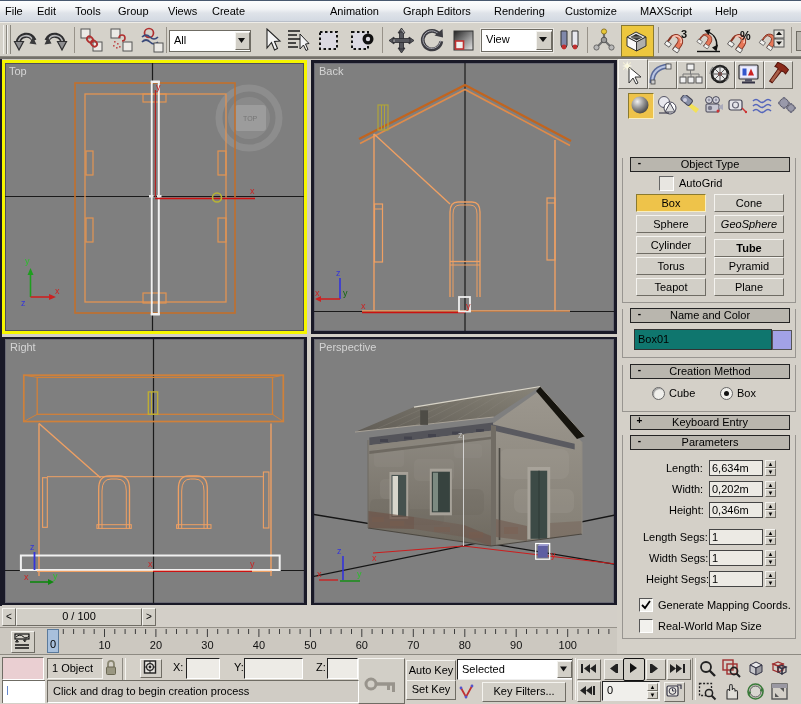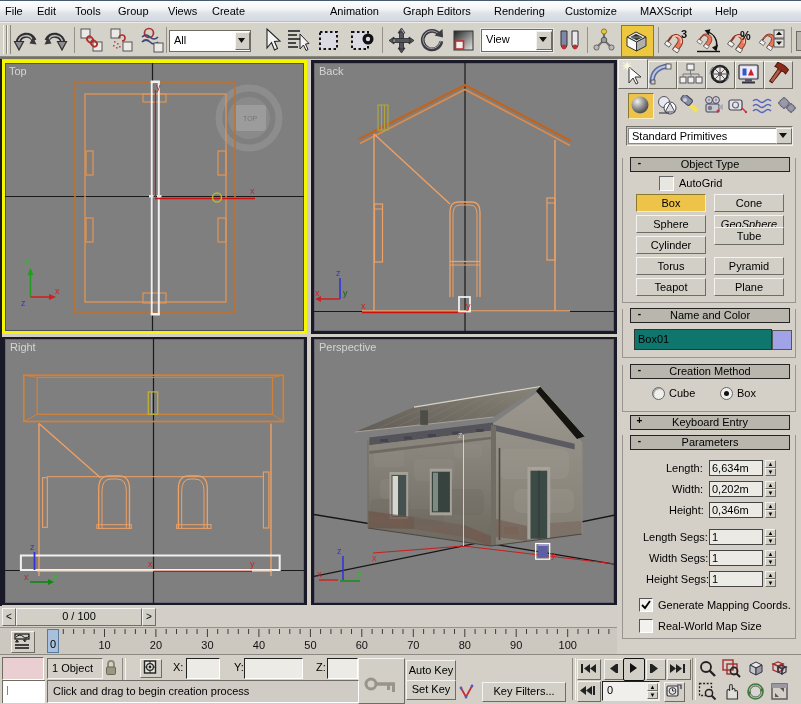--- a/index.html
+++ b/index.html
@@ -702,20 +702,28 @@
     </svg>
   </div>
 
   <div class="abs" style="left:47px;top:25px;width:310px;height:21px;background:#d0ccc5;border-top:1px solid #6f6c64;border-left:1px solid #6f6c64;border-right:1px solid #fff;border-bottom:1px solid #fff;line-height:20px;">
     <span style="padding-left:5px;">Click and drag to begin creation process</span>
   </div>
 
   <div class="raised abs" style="left:406px;top:5px;width:48px;height:19px;text-align:center;line-height:18px;">Auto Key</div>
   <div class="raised abs" style="left:406px;top:25px;width:48px;height:18px;text-align:center;line-height:17px;">Set Key</div>
 
+  <div class="abs" style="left:457px;top:4px;width:114px;height:19px;background:#fff;border-top:1px solid #222;border-left:1px solid #222;border-right:1px solid #eee;border-bottom:1px solid #eee;">
+    <span class="abs" style="left:4px;top:3px;">Selected</span>
+    <div class="abs raised" style="left:99px;top:1px;width:13px;height:15px;">
+      <svg width="11" height="13" viewBox="0 0 11 13">
+          <path d="M2,4.5 L9,4.5 L5.5,9.5 Z" fill="#111"></path>
+        </svg>
+    </div>
+  </div>
 
   <div class="abs" style="left:459px;top:29px;">
     <svg width="18" height="17" viewBox="0 0 18 17">
       <path d="M2,4 L7,13 L13,2" fill="none" stroke="#c03030" stroke-width="1.8"></path>
       <circle cx="2" cy="4" r="1.4" fill="#5555cc"></circle>
         <circle cx="7" cy="13" r="1.4" fill="#5555cc"></circle>
         <circle cx="13" cy="2" r="1.4" fill="#5555cc"></circle>
     </svg>
   </div>
 
@@ -994,39 +1002,31 @@
             <rect x="11" y="6.8" width="2" height="2.4"></rect>
           <rect x="12.9" y="8" width="2.2" height="1.8"></rect>
             <rect x="12.9" y="16.2" width="2.2" height="1.8"></rect>
           <rect x="9" y="11.9" width="1.8" height="2.2"></rect>
             <rect x="17.2" y="11.9" width="1.8" height="2.2"></rect>
         </g>
       </svg>
     </div>
   </div>
 
-  <div class="abs sunken" style="left:9px;top:67px;width:165px;height:18px;background:#cbc7bf;">
-    <div class="abs" style="left:1px;top:1px;width:147px;height:14px;background:#fff;border:1px solid #888;line-height:14px;padding-left:3px;">Standard Primitives</div>
-    <div class="abs raised" style="left:149px;top:1px;width:14px;height:14px;">
-      <svg width="12" height="12" viewBox="0 0 12 12">
-          <path d="M2,4 L10,4 L6,9 Z" fill="#111"></path>
-        </svg>
-    </div>
-  </div>
 
   <div class="rollout" style="top:99px;height:144px;"></div>
   <div class="hdr" style="top:98px;"><span class="pm">-</span>Object Type</div>
   <div class="abs" style="left:42px;top:117px;width:13px;height:13px;background:#e8e6e1;border-top:1px solid #666;border-left:1px solid #666;border-right:1px solid #fff;border-bottom:1px solid #fff;"></div>
   <span class="lbl" style="left:62px;top:118px;">AutoGrid</span>
   <div class="btn2" style="left:19px;top:135px;background:#eec34a;border-top:1px solid #8a7a30;border-left:1px solid #8a7a30;border-right:1px solid #f8eec0;border-bottom:1px solid #f8eec0;">Box</div>
   <div class="btn2" style="left:97px;top:135px;">Cone</div>
   <div class="btn2" style="left:19px;top:156px;">Sphere</div>
   <div class="btn2" style="left:97px;top:156px;font-style:italic;">GeoSphere</div>
   <div class="btn2" style="left:19px;top:177px;">Cylinder</div>
-  <div class="btn2" style="left:97px;top:168px;">Tube</div>
+  <div class="btn2" style="left:97px;top:180px;font-weight:bold;">Tube</div>
   <div class="btn2" style="left:19px;top:198px;">Torus</div>
   <div class="btn2" style="left:97px;top:198px;">Pyramid</div>
   <div class="btn2" style="left:19px;top:219px;">Teapot</div>
   <div class="btn2" style="left:97px;top:219px;">Plane</div>
 
   <div class="rollout" style="top:250px;height:48px;"></div>
   <div class="hdr" style="top:249px;"><span class="pm">-</span>Name and Color</div>
   <div class="abs" style="left:17px;top:270px;width:133px;height:19px;background:#0f766e;border:1px solid #333;line-height:19px;padding-left:3px;">Box01</div>
   <div class="abs" style="left:155px;top:271px;width:18px;height:18px;background:#a2a2e6;border:1px solid #555;"></div>
 

